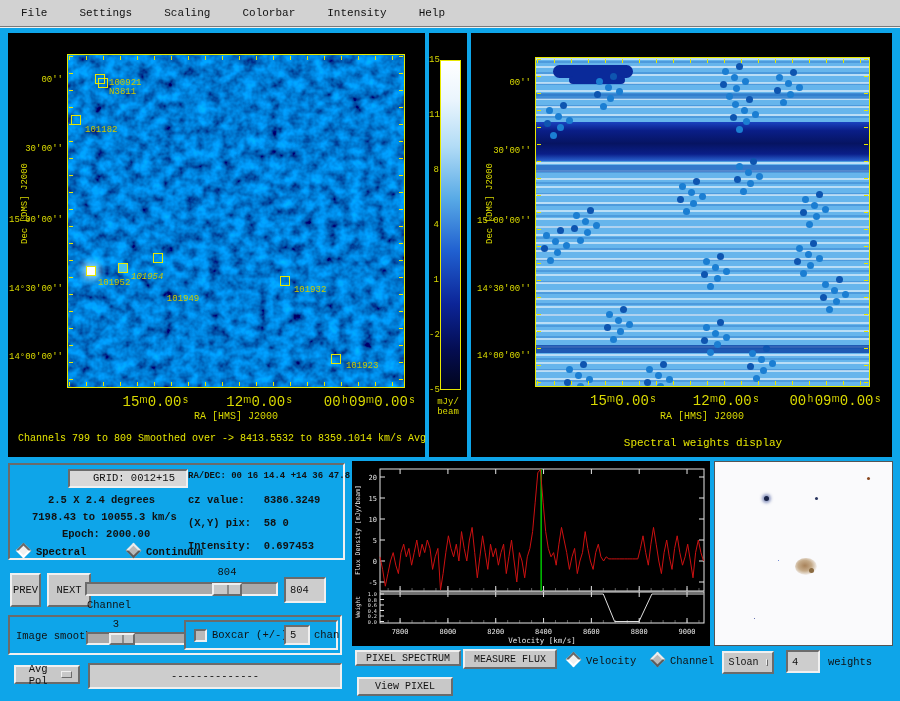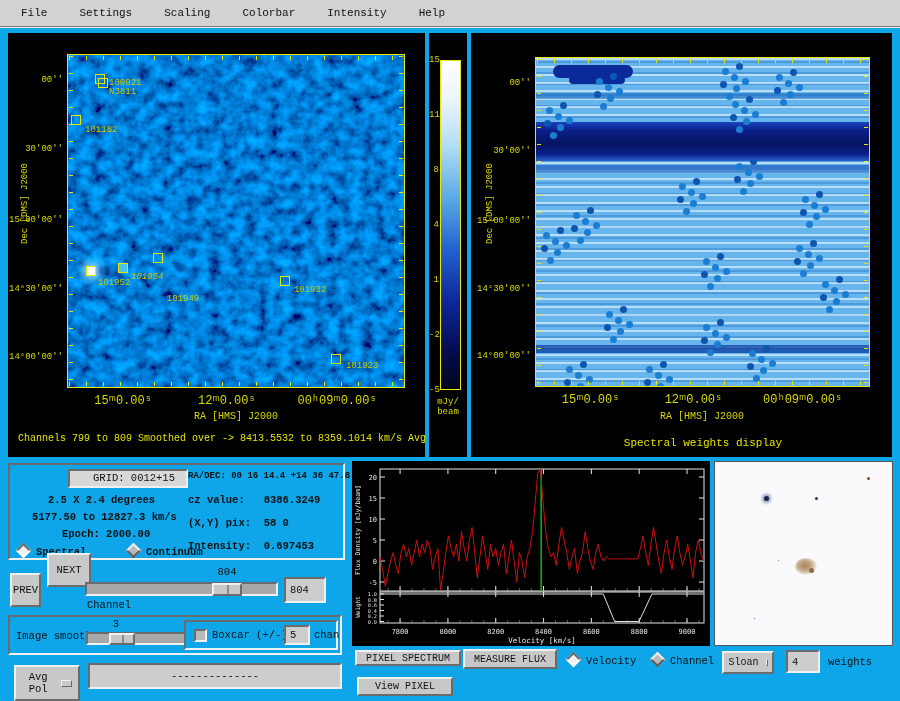--- a/index.html
+++ b/index.html
@@ -32,21 +32,21 @@
        repeating-linear-gradient(180deg, rgba(255,255,255,0.55) 0px 2px, rgba(255,255,255,0) 2px 8px),
        repeating-linear-gradient(180deg, rgba(20,95,185,0.30) 3px 5px, rgba(0,0,0,0) 5px 14px),
        #66b5ec;}
 
   .tickstrip{position:absolute;pointer-events:none;}
   .ts-h{height:4px;left:1px;right:1px;background:repeating-linear-gradient(90deg,#e8e800 0 1px,transparent 1px 17px);}
   .ts-v{width:4px;top:1px;bottom:1px;background:repeating-linear-gradient(180deg,#e8e800 0 1px,transparent 1px 17px);}
   .ts-top{top:1px;} .ts-bot{bottom:1px;} .ts-left{left:1px;} .ts-right{right:1px;}
 
   .ylab{position:absolute;color:#d9d900;font-size:9px;white-space:nowrap;text-align:right;width:54px;transform:translateY(-50%);}
-  .xlab{position:absolute;color:#d9d900;font-size:12px;white-space:nowrap;transform:translateX(-50%);}
+  .xlab{position:absolute;color:#d9d900;font-size:14px;white-space:nowrap;transform:translateX(-50%);margin-left:33px;}
   .axis-title-x{position:absolute;color:#d9d900;font-size:10px;white-space:nowrap;transform:translateX(-50%);}
   .axis-title-y{position:absolute;color:#d9d900;font-size:9px;white-space:nowrap;
                 writing-mode:vertical-rl;transform:rotate(180deg);}
   .status-line{position:absolute;left:10px;top:400px;color:#e4e400;font-size:10px;white-space:nowrap;}
   .caption{position:absolute;color:#e4e400;font-size:11px;white-space:nowrap;transform:translateX(-50%);}
 
   
   .marker{position:absolute;width:10px;height:10px;border:1px solid #e8e800;box-sizing:border-box;}
   .marker.white{background:#fff;box-shadow:0 0 7px 3px rgba(170,230,255,0.85);}
   .marker.cyan{background:#49c2ec;}
@@ -240,21 +240,21 @@
         <div class="xlab" style="left: 331.665px; top: 360px;">00ʰ09ᵐ0.00ˢ</div>
       </div>
     <div class="axis-title-x" style="left:231px;top:378px">RA [HMS] J2000</div>
     <div class="axis-title-y" style="left:14px;top:130px">Dec [DMS] J2000</div>
     <div class="caption" style="left:232px;top:404px">Spectral weights display</div>
   </div>
 
   <div class="ctrl-panel sunken">
     <div class="grid-field sunken">GRID: 0012+15</div>
     <div class="cline" style="left:38px;top:29px">2.5 X   2.4 degrees</div>
-    <div class="cline" style="left:22px;top:46px">5177.50 to 12827.3 km/s</div>
+    <div class="cline" style="left:22px;top:46px">7198.43 to 10055.3 km/s</div>
     <div class="cline" style="left:52px;top:63px">Epoch: 2000.00</div>
     <div class="cline" style="left:8px;top:80px">
       <span class="diamond sel"></span><span>Spectral</span>
     </div>
     <div class="cline" style="left:118px;top:80px">
       <span class="diamond"></span><span>Continuum</span>
     </div>
     <div class="cline" style="left:178px;top:6px;font-size:9px">
       <span>RA/DEC:</span> <span>00 16 14.4  +14 36 47.8</span>
     </div>
@@ -263,21 +263,21 @@
     </div>
     <div class="cline" style="left:178px;top:52px">
       <span>(X,Y) pix:</span>&nbsp;&nbsp;<span>58   0</span>
     </div>
     <div class="cline" style="left:178px;top:75px">
       <span>Intensity:</span>&nbsp;&nbsp;<span>0.697453</span>
     </div>
   </div>
 
   <button class="btn raised" style="left:10px;top:573px;width:31px;height:34px">PREV</button>
-  <button class="btn raised" style="left:47px;top:553px;width:44px;height:34px">NEXT</button>
+  <button class="btn raised" style="left:47px;top:573px;width:44px;height:34px">NEXT</button>
   <div class="slider-val" style="left:227px;top:566px">804</div>
   <div class="slider-trough sunken" style="left:85px;top:582px;width:193px;height:14px">
     <div class="slider-thumb" style="left:125px;top:-1px;width:30px;height:13px"></div>
   </div>
   <div class="blabel" style="left:87px;top:599px">Channel</div>
   <div class="field sunken" style="left:284px;top:577px;width:42px;height:26px">804</div>
 
   <div class="sunken" style="position:absolute;left:8px;top:615px;width:334px;height:40px;box-sizing:border-box">
     <div class="blabel" style="left:6px;top:13px">Image smooth</div>
     <div class="slider-val" style="left:106px;top:1px">3</div>
@@ -285,21 +285,21 @@
       <div class="slider-thumb" style="left:21px;top:-1px;width:26px;height:12px"></div>
     </div>
     <div class="sunken" style="position:absolute;left:174px;top:3px;width:154px;height:30px;box-sizing:border-box">
       <div class="checkbox sunken" style="left:8px;top:7px"></div>
       <div class="blabel" style="left:26px;top:7px">Boxcar (+/-)</div>
       <div class="field sunken" style="left:98px;top:3px;width:26px;height:20px">5</div>
       <div class="blabel" style="left:128px;top:7px">chan</div>
     </div>
   </div>
 
-  <button class="btn raised" style="left:14px;top:665px;width:66px;height:36px">
+  <button class="btn raised" style="left:14px;top:665px;width:66px;height:19px">
     <span>Avg Pol</span>
       <span class="optbar"></span>
   </button>
   <div class="field sunken" style="left:88px;top:663px;width:254px;height:26px;justify-content:center;padding-left:0">--------------</div>
 
   <div class="spec-panel">
     <svg id="specSvg" width="358" height="185" viewBox="0 0 358 185">
         <rect x="0" y="0" width="358" height="185" fill="#000"></rect>
         <rect x="28" y="8" width="324" height="122" fill="none" stroke="#e6e6e6" stroke-width="1"></rect>
         <rect x="28" y="131" width="324" height="31" fill="none" stroke="#e6e6e6" stroke-width="1"></rect>

